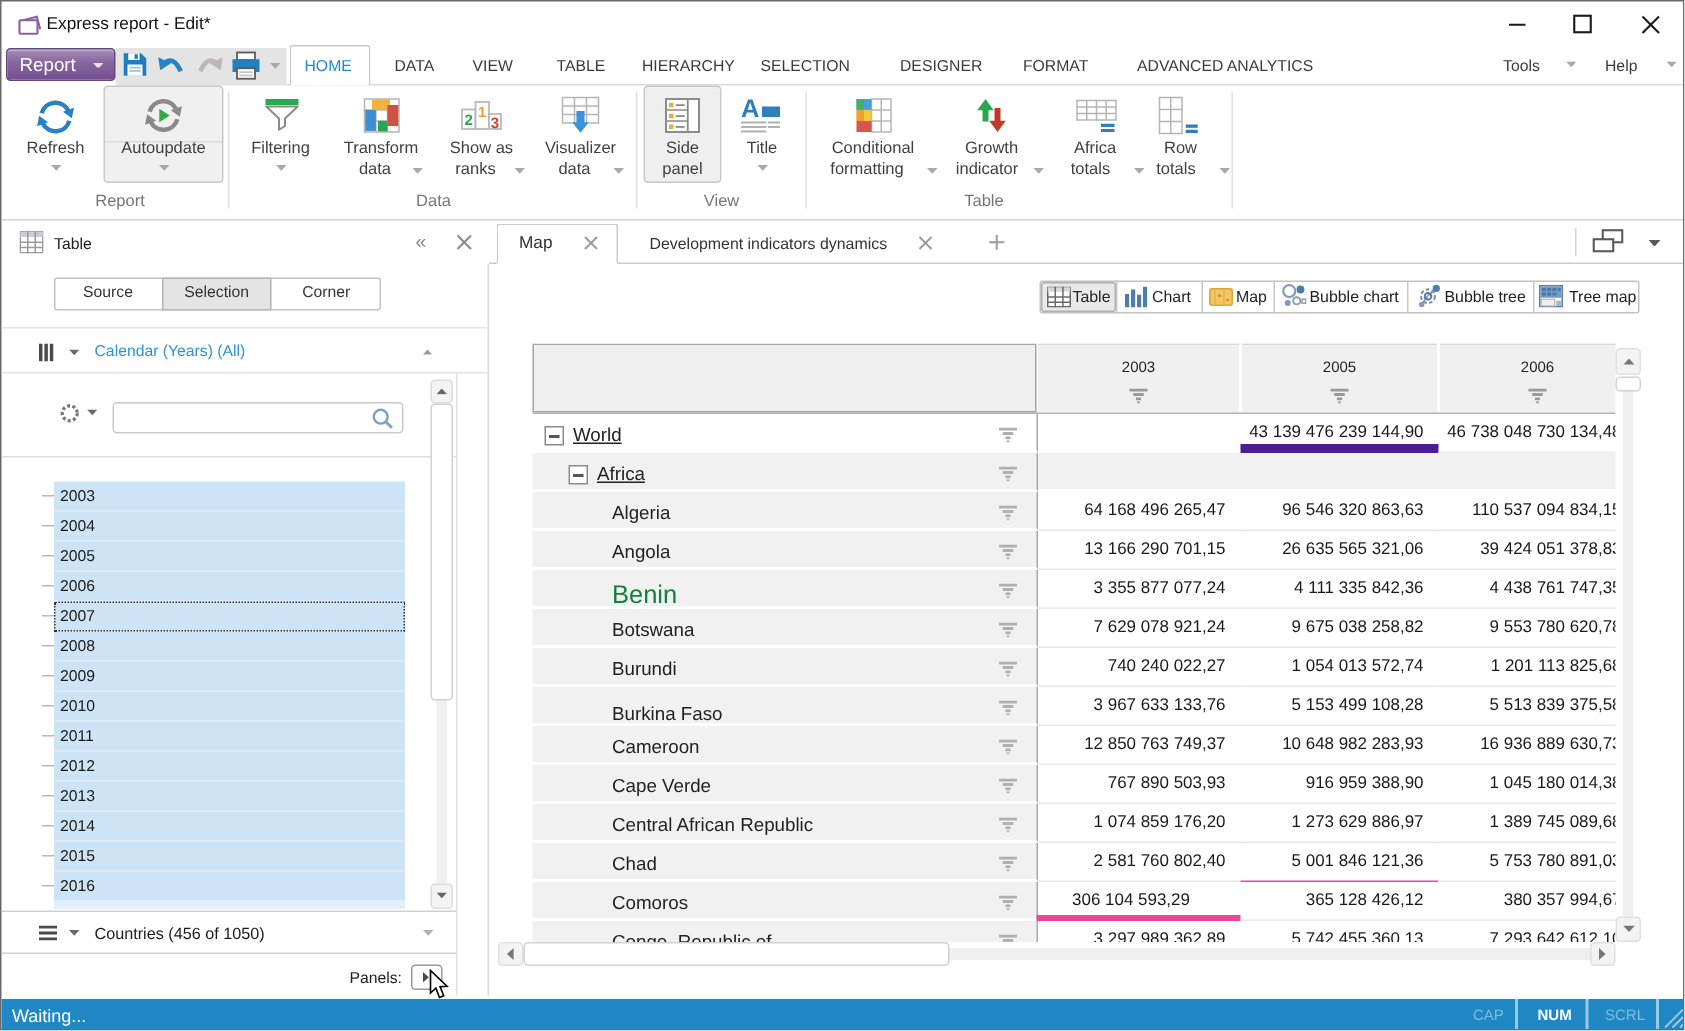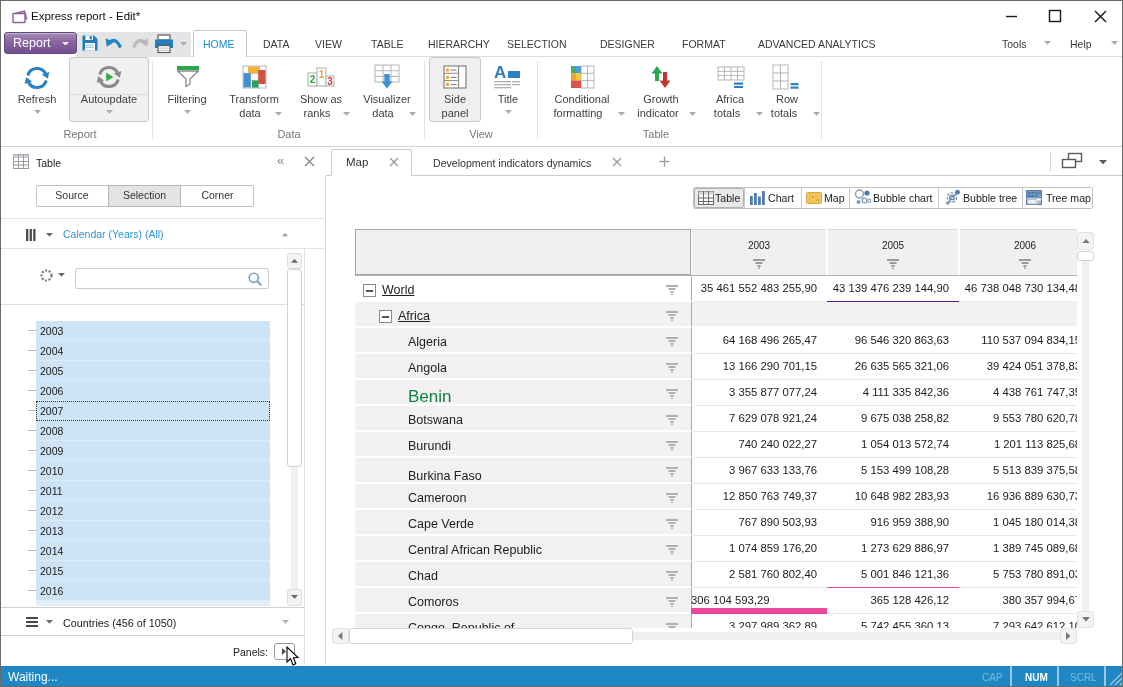--- a/index.html
+++ b/index.html
@@ -578,22 +578,21 @@
 <div class="abs" style="left:12px;top:61px;width:7px;height:1.5px;background:#555"></div>
 <div class="abs" style="left:28px;top:54px;font-size:12.5px;color:#222;text-decoration:underline">World</div>
 <svg class="abs" style="left:311.0px;top:55.5px" width="14" height="10">
         <g fill="#b0b0b0">
           <rect x="1" y="0" width="12" height="2"></rect>
           <rect x="3.5" y="3" width="7" height="2"></rect>
           <rect x="5.3" y="6" width="3.4" height="1.8"></rect>
           <rect x="6.1" y="8.6" width="1.8" height="1.4"></rect>
         </g>
       </svg>
-<div class="abs" style="left:337px;top:47px;width:136px;height:26px;border-bottom:1px solid #ededed;font-size:11.3px;color:#1a1a1a;text-align:right;line-height:25px;padding-right:10px;white-space:nowrap">35 461 552 483 255,90</div>
-<div class="abs" style="left:473px;top:47px;width:132px;height:26px;border-bottom:1px solid #4c1d95;font-size:11.3px;color:#1a1a1a;text-align:right;line-height:25px;padding-right:10px;white-space:nowrap">43 139 476 239 144,90</div>
+<div class="abs" style="left:473px;top:47px;width:132px;height:26px;border-bottom:6px solid #4c1d95;font-size:11.3px;color:#1a1a1a;text-align:right;line-height:25px;padding-right:10px;white-space:nowrap">43 139 476 239 144,90</div>
 <div class="abs" style="left:605px;top:47px;width:132px;height:26px;border-bottom:1px solid #ededed;font-size:11.3px;color:#1a1a1a;text-align:right;line-height:25px;padding-right:10px;white-space:nowrap">46 738 048 730 134,48</div>
 <div class="abs" style="left:1px;top:73px;width:337px;height:26px;background:#f1f1f1;border-bottom:2px solid #fff;border-right:1px solid #a9a9a9"></div>
 <div class="abs" style="left:25px;top:81px;width:13px;height:13px;border:1px solid #8a8a8a;background:#fff"></div>
 <div class="abs" style="left:28px;top:87px;width:7px;height:1.5px;background:#555"></div>
 <div class="abs" style="left:44px;top:80px;font-size:12.5px;color:#222;text-decoration:underline">Africa</div>
 <svg class="abs" style="left:311.0px;top:81.5px" width="14" height="10">
         <g fill="#b0b0b0">
           <rect x="1" y="0" width="12" height="2"></rect>
           <rect x="3.5" y="3" width="7" height="2"></rect>
           <rect x="5.3" y="6" width="3.4" height="1.8"></rect>
@@ -734,21 +733,21 @@
 <div class="abs" style="left:1px;top:359px;width:337px;height:26px;background:#f1f1f1;border-bottom:2px solid #fff;border-right:1px solid #a9a9a9"></div>
 <div class="abs" style="left:54px;top:366px;font-size:12.5px;color:#222">Comoros</div>
 <svg class="abs" style="left:311.0px;top:367.5px" width="14" height="10">
         <g fill="#b0b0b0">
           <rect x="1" y="0" width="12" height="2"></rect>
           <rect x="3.5" y="3" width="7" height="2"></rect>
           <rect x="5.3" y="6" width="3.4" height="1.8"></rect>
           <rect x="6.1" y="8.6" width="1.8" height="1.4"></rect>
         </g>
       </svg>
-<div class="abs" style="left:337px;top:359px;width:136px;height:26px;border-bottom:6px solid #ec4899;font-size:11.3px;color:#1a1a1a;text-align:left;line-height:25px;padding-right:10px;white-space:nowrap">306 104 593,29</div>
+<div class="abs" style="left:337px;top:359px;width:136px;height:26px;border-bottom:4px solid #ec4899;font-size:11.3px;color:#1a1a1a;text-align:center;line-height:25px;padding-right:10px;white-space:nowrap">306 104 593,29</div>
 <div class="abs" style="left:473px;top:359px;width:132px;height:26px;border-bottom:1px solid #e8e8e8;font-size:11.3px;color:#1a1a1a;text-align:right;line-height:25px;padding-right:10px;white-space:nowrap">365 128 426,12</div>
 <div class="abs" style="left:605px;top:359px;width:132px;height:26px;border-bottom:1px solid #e8e8e8;font-size:11.3px;color:#1a1a1a;text-align:right;line-height:25px;padding-right:10px;white-space:nowrap">380 357 994,67</div>
 <div class="abs" style="left:1px;top:385px;width:337px;height:26px;background:#f1f1f1;border-bottom:2px solid #fff;border-right:1px solid #a9a9a9"></div>
 <div class="abs" style="left:54px;top:392px;font-size:12.5px;color:#222">Congo, Republic of</div>
 <svg class="abs" style="left:311.0px;top:393.5px" width="14" height="10">
         <g fill="#b0b0b0">
           <rect x="1" y="0" width="12" height="2"></rect>
           <rect x="3.5" y="3" width="7" height="2"></rect>
           <rect x="5.3" y="6" width="3.4" height="1.8"></rect>
           <rect x="6.1" y="8.6" width="1.8" height="1.4"></rect>

